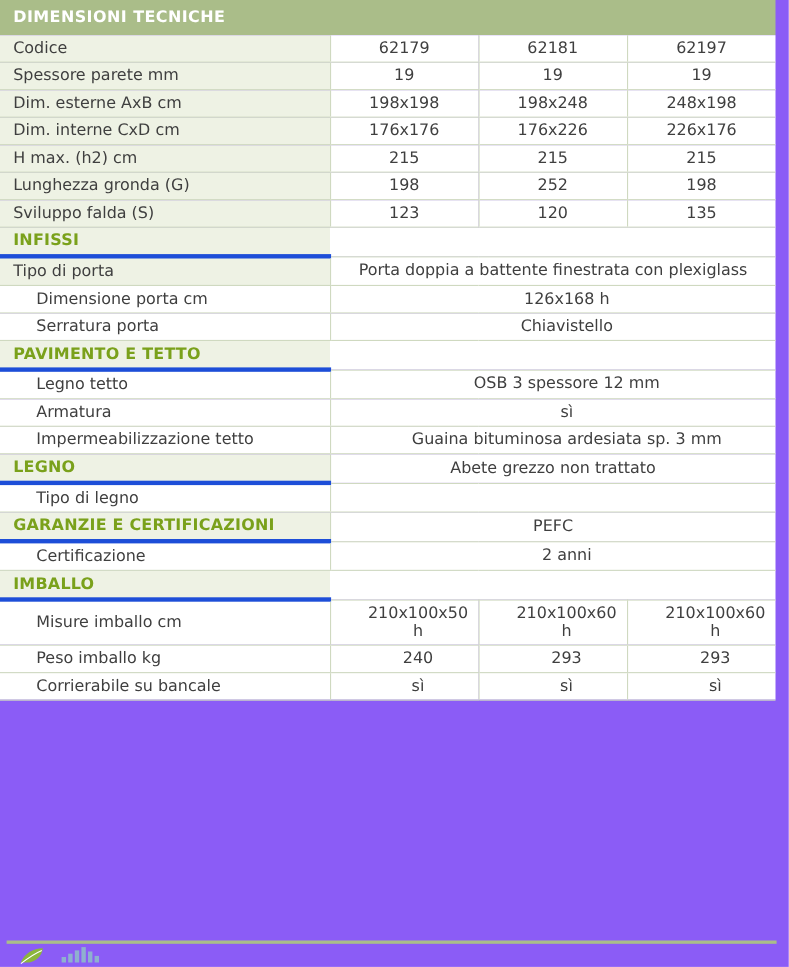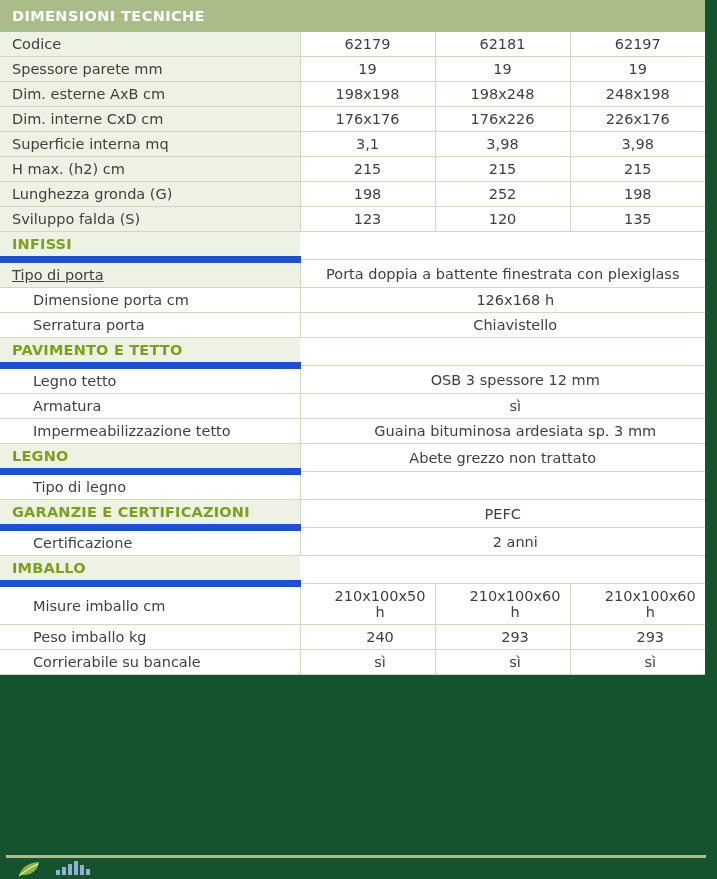--- a/index.html
+++ b/index.html
@@ -11,21 +11,21 @@
     width: 717px;
     height: 879px;
     font-family: "DejaVu Sans", sans-serif;
     color: #3d3d3d;
     overflow: hidden;
   }
   .sheet {
     width: 717px;
     height: 879px;
     position: relative;
-    background: #14532d;
+    background: #8b5cf6;
   }
   table.spec {
     width: 705px;
     margin: 0;
     border-collapse: collapse;
     table-layout: fixed;
   }
   col.c-label { width: 300px; }
   col.c-v1 { width: 135px; }
   col.c-v2 { width: 135px; }
@@ -63,28 +63,27 @@
     border-left: 1px solid #cfd9c0;
     margin-top: 12px;
   }
   
   tr.section td.label {
     color: #7aa11b;
     font-weight: bold;
     font-size: 14.5px;
     letter-spacing: 0.2px;
     background: #eef2e4;
-    border-bottom: 7px solid #1d4ed8;
+    border-bottom: 4px solid #1d4ed8;
   }
   tr.section td.val {
     background: #ffffff;
   }
   tr.tintrow td.label {
     background: #eef2e4;
-    text-decoration: underline;
   }
   tr.tintrow td.val {
     background: #ffffff;
   }
   tr.plainrow td.label,
   tr.plainrow td.val {
     background: #ffffff;
     padding-left: 33px;
   }
   
@@ -175,26 +174,20 @@
         <td class="val">248x198</td>
       </tr>
 
       <tr class="dimrow">
         <td class="label">Dim. interne CxD cm</td>
         <td class="val">176x176</td>
         <td class="val">176x226</td>
         <td class="val">226x176</td>
       </tr>
 
-      <tr class="dimrow">
-        <td class="label">Superficie interna mq</td>
-        <td class="val">3,1</td>
-        <td class="val">3,98</td>
-        <td class="val">3,98</td>
-      </tr>
 
 
       <tr class="dimrow">
         <td class="label">H max. (h2) cm</td>
         <td class="val">215</td>
         <td class="val">215</td>
         <td class="val">215</td>
       </tr>
 
       <tr class="dimrow">

